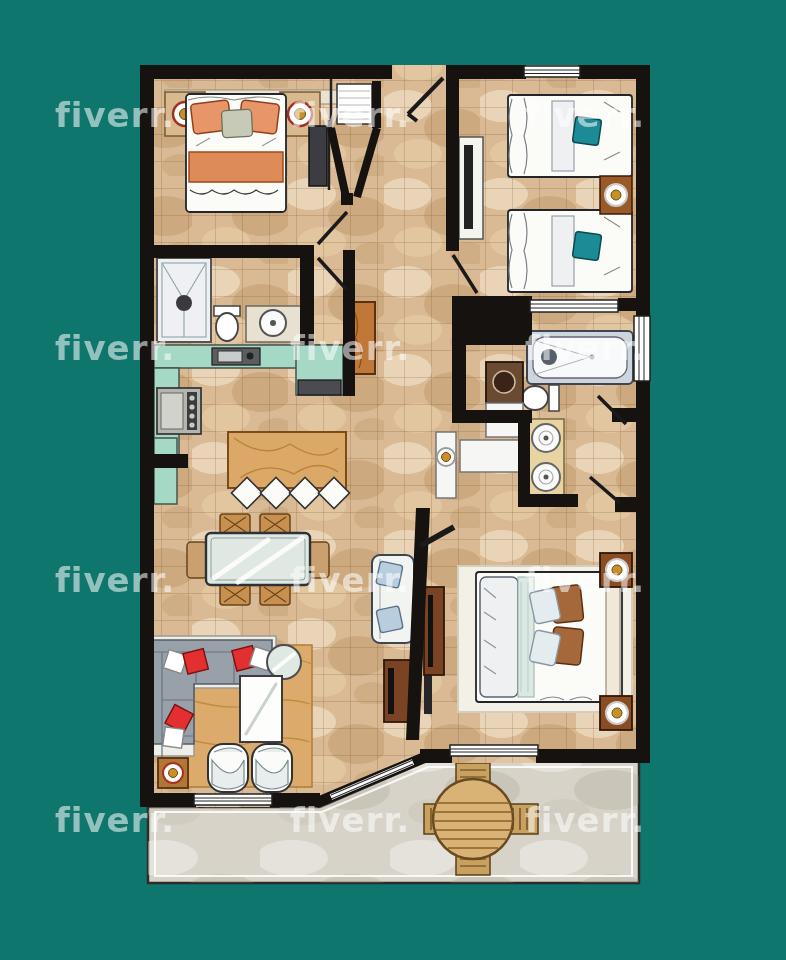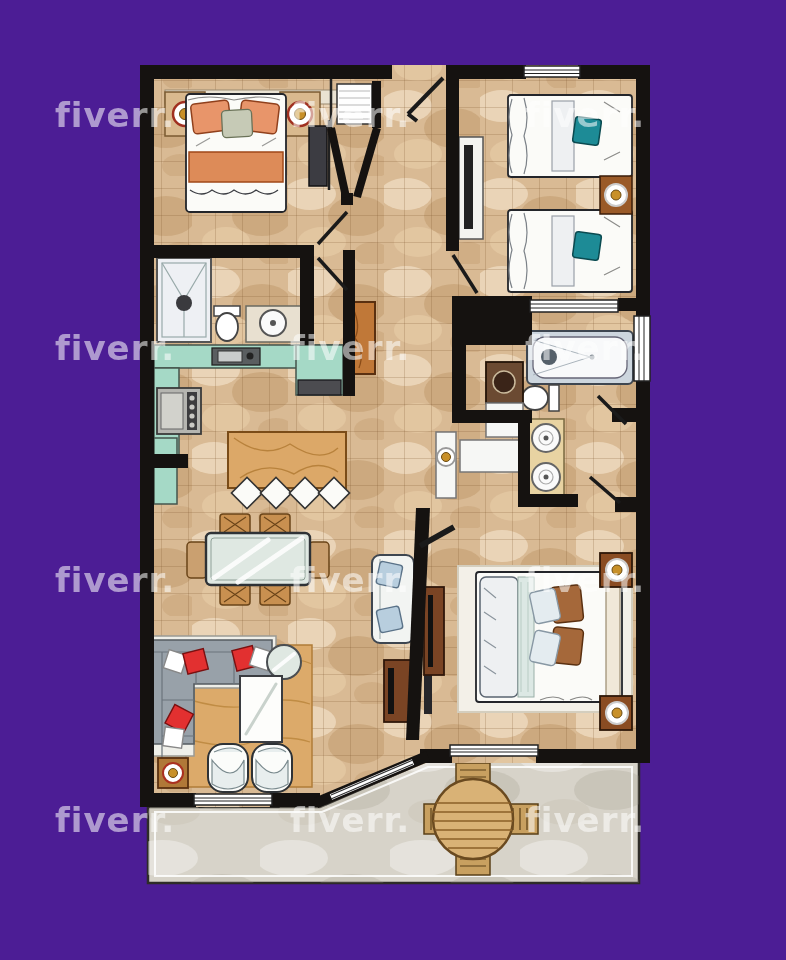--- a/index.html
+++ b/index.html
@@ -1,16 +1,16 @@
 <!DOCTYPE html>
 <html><head>
 <meta charset="utf-8">
 <style>
   html,body{margin:0;padding:0;background:#ffffff;}
-  .canvas{position:relative;width:786px;height:960px;background:#4c1d95;overflow:hidden;
+  .canvas{position:relative;width:786px;height:960px;background:#0f766e;overflow:hidden;
           font-family:"DejaVu Sans",sans-serif;}
   .canvas svg{position:absolute;left:0;top:0;}
   .wm{position:absolute;font-family:"DejaVu Sans",sans-serif;font-weight:bold;
       font-size:34px;letter-spacing:1px;pointer-events:none;user-select:none;}
 </style>
 </head>
 <body>
 
 <div class="canvas">
 

